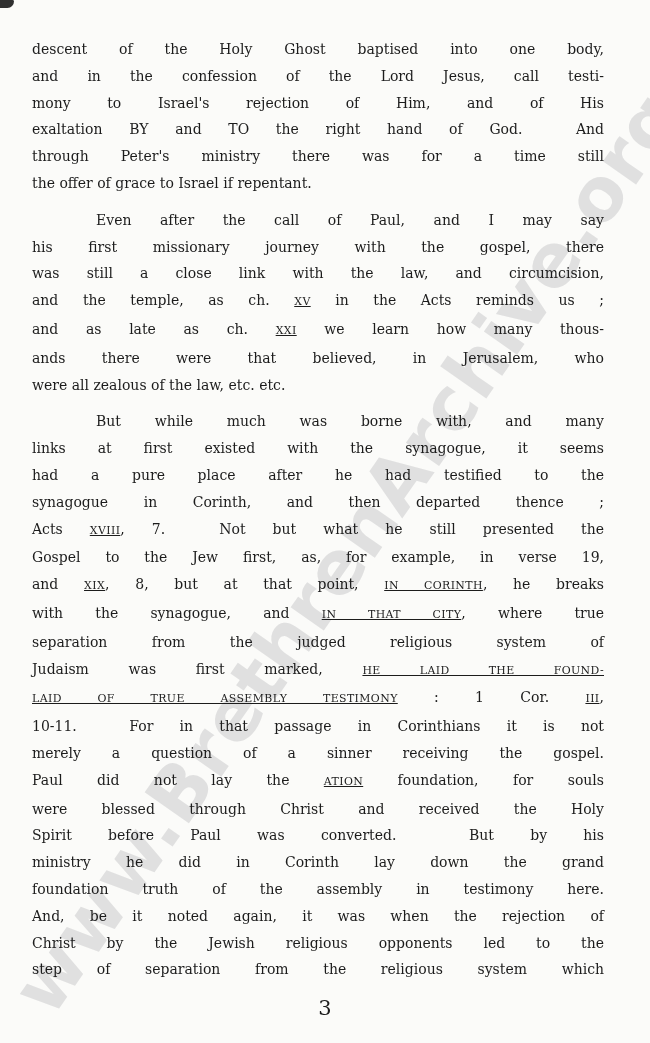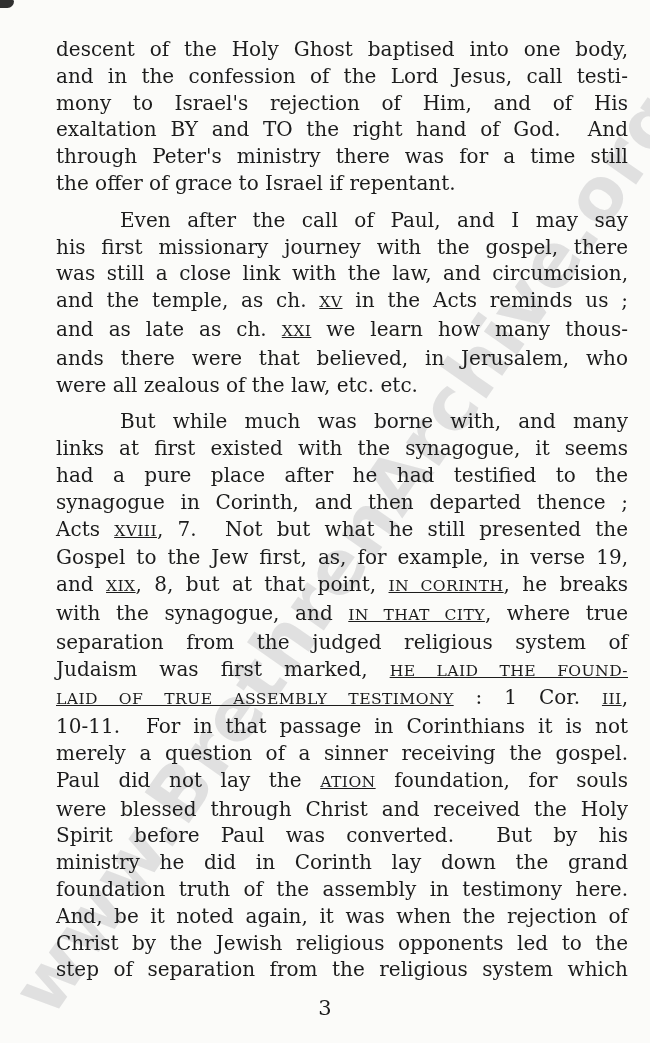--- a/index.html
+++ b/index.html
@@ -34,24 +34,24 @@
   .corner-speck {
     position: absolute;
     left: 0; top: 0;
     width: 14px; height: 8px;
     background: #303030;
     border-radius: 0 2px 9px 0;
     z-index: 2;
   }
   .text-block {
     position: absolute;
-    left: 56px; top: 36px;
+    left: 32px; top: 36px;
     width: 572px;
     z-index: 1;
-    font-size: 20px;
+    font-size: 14px;
     line-height: 26.8px;
   }
   .para { margin: 0; }
   .para + .para { margin-top: 10px; }
   .line {
     text-align: justify;
     text-align-last: justify;
     text-justify: inter-word;
     white-space: normal;
   }

